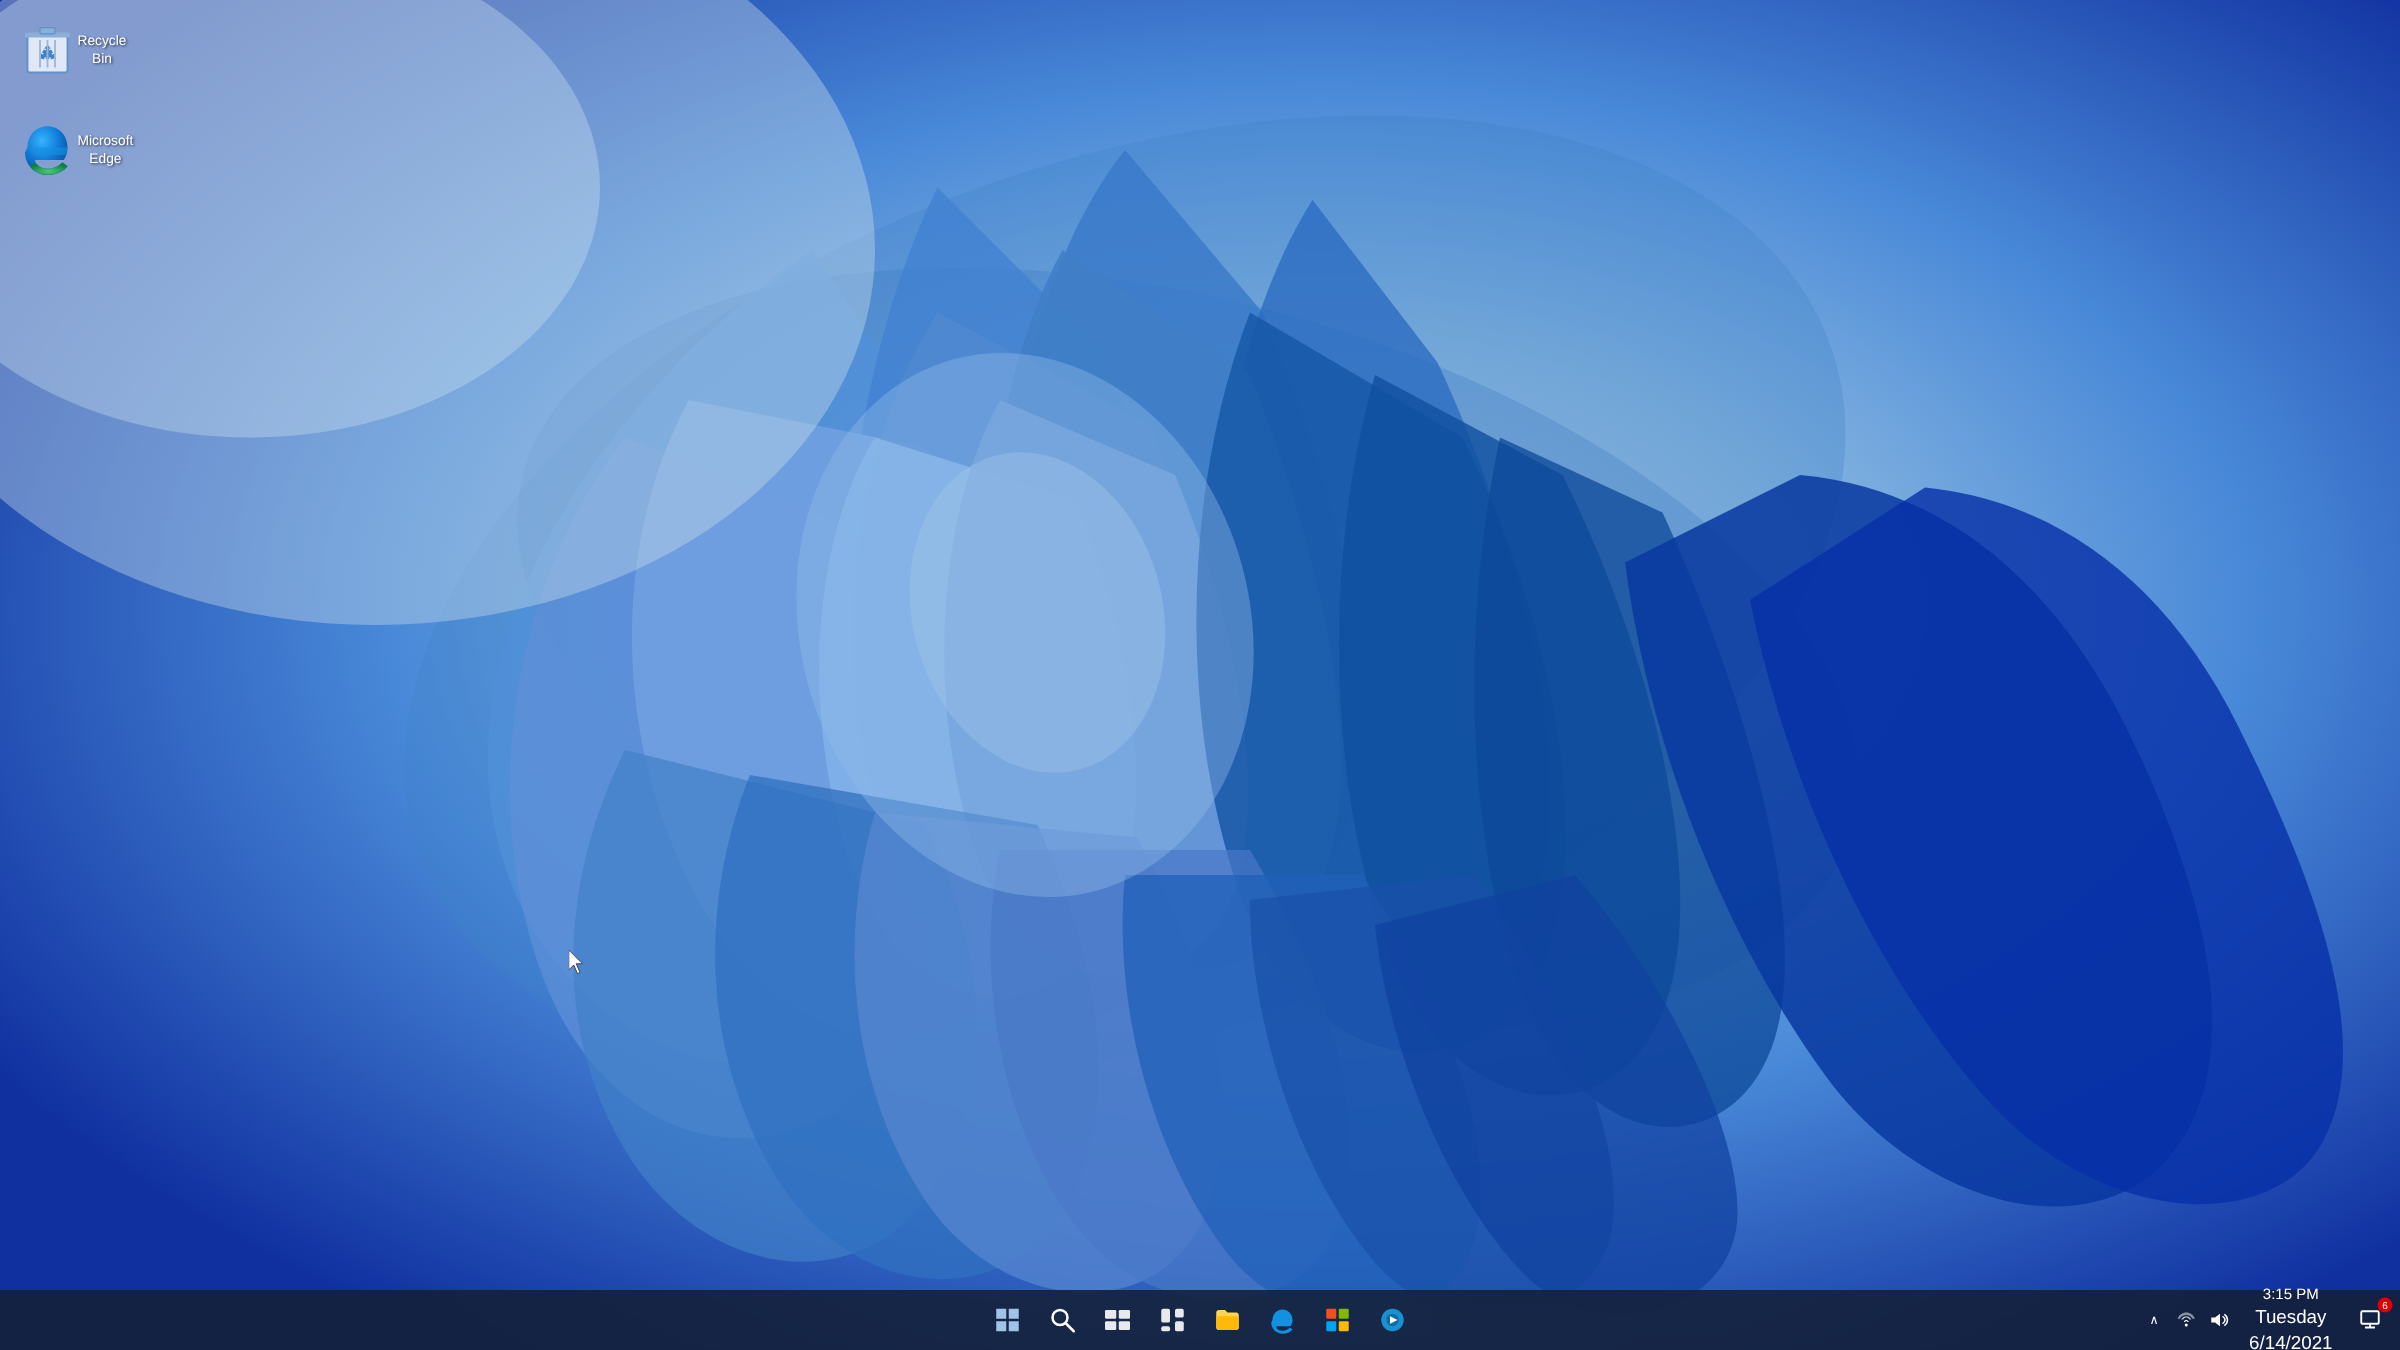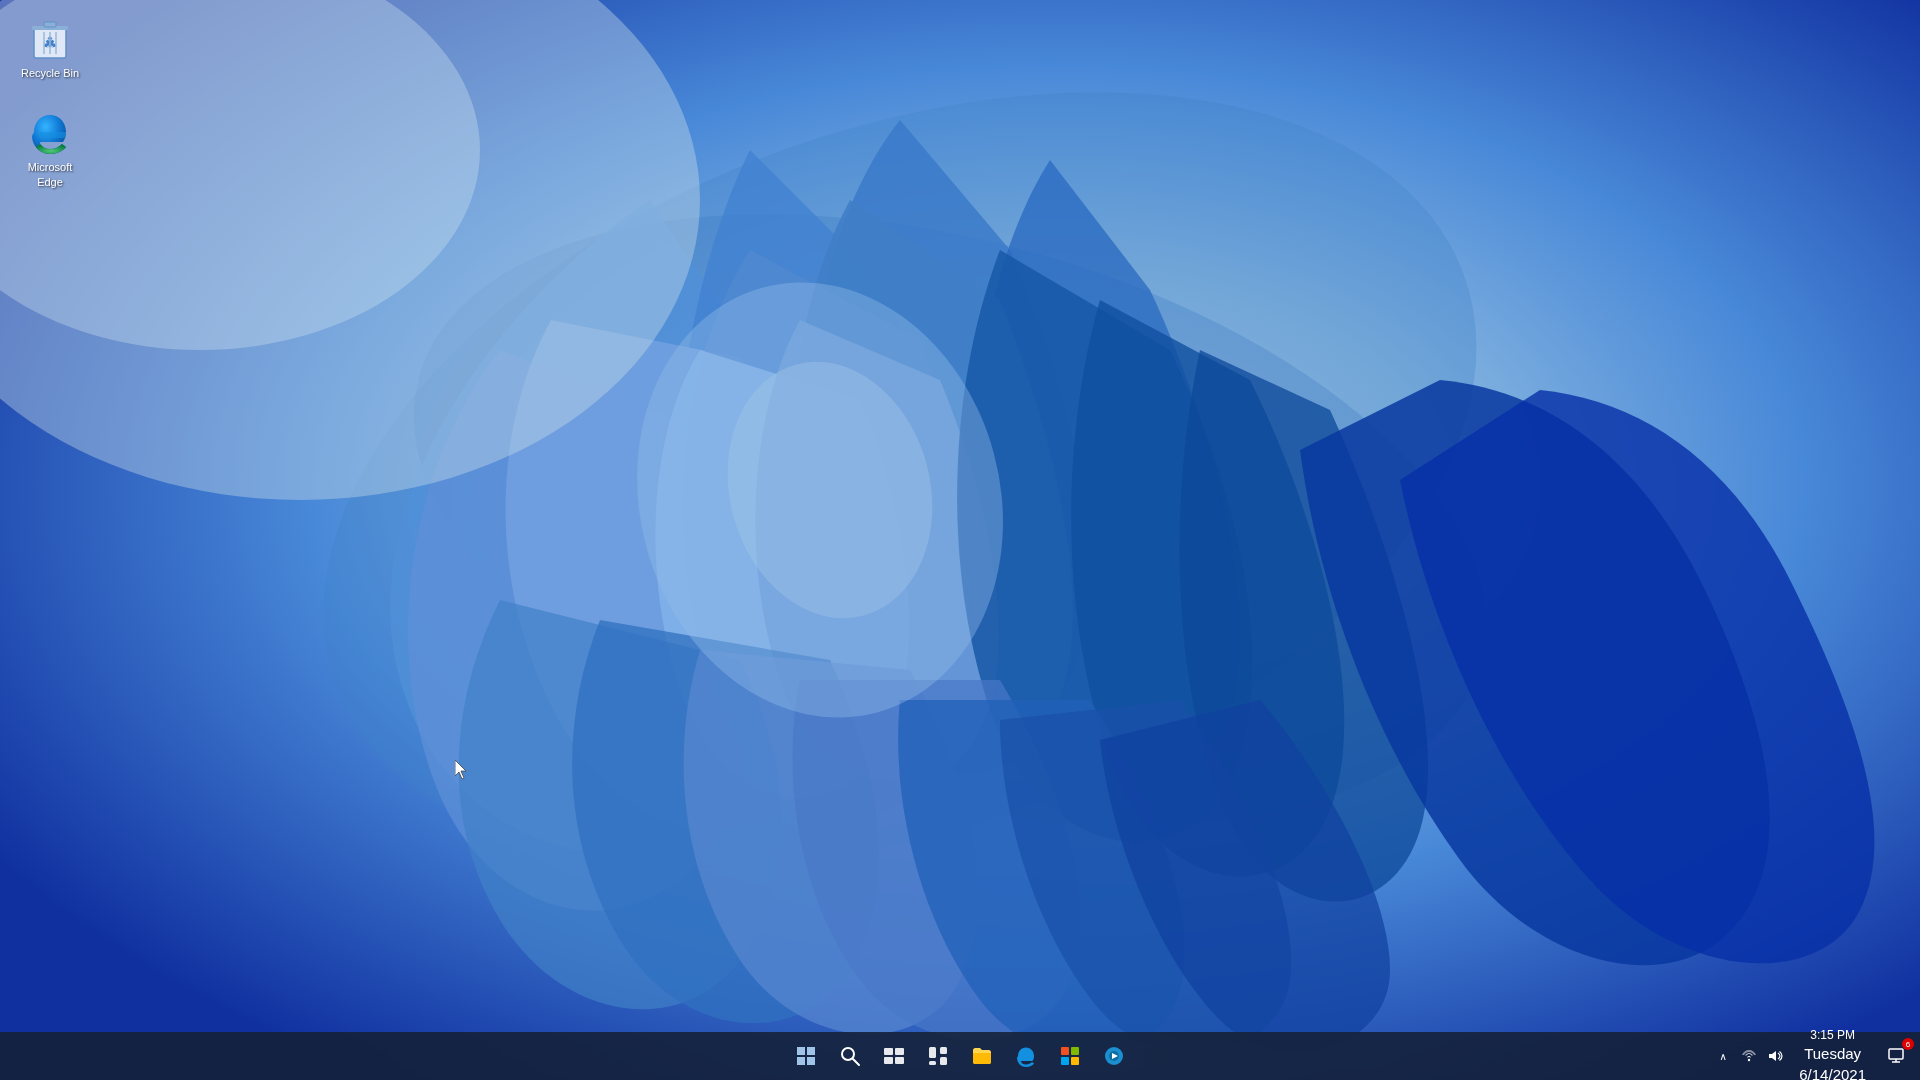--- a/index.html
+++ b/index.html
@@ -35,21 +35,21 @@
       position: absolute;
       top: 10px;
       left: 10px;
       display: flex;
       flex-direction: column;
       gap: 20px;
     }
 
     .desktop-icon {
       display: flex;
-      flex-direction: column;
+      flex-direction: row;
       align-items: center;
       width: 80px;
       cursor: pointer;
       padding: 4px;
       border-radius: 4px;
     }
 
     .desktop-icon .icon-img {
       width: 48px;
       height: 48px;

